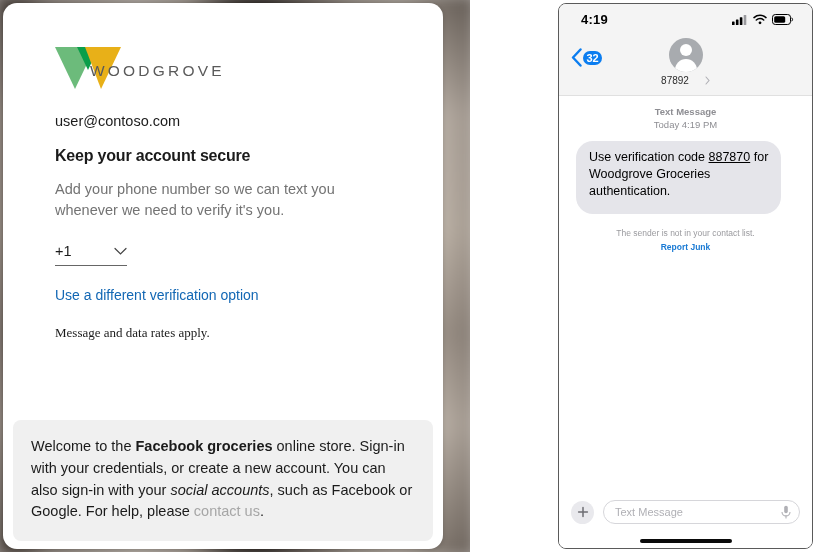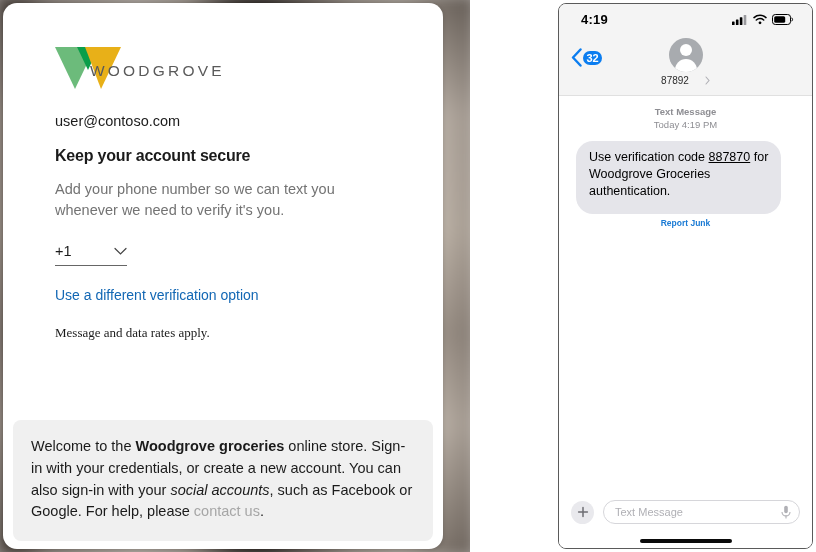--- a/index.html
+++ b/index.html
@@ -440,21 +440,21 @@
       </div>
     </div>
 
     <a class="alt-link" href="#">Use a different verification option</a>
 
     <p class="rates-note">Message and data rates apply.</p>
 
   </div>
 
   <div class="footer-box">
-    <p class="footer-text"><span>Welcome to the </span><b>Woodgrove groceries</b><span> online store. Sign-in with your credentials, or create a new account. You can also sign-in with your </span><i>social accounts</i><span>, such as Facebook or Google. For help, please </span><span class="muted-link">contact us</span><span>.</span></p>
+    <p class="footer-text"><span>Welcome to the </span><b>Facebook groceries</b><span> online store. Sign-in with your credentials, or create a new account. You can also sign-in with your </span><i>social accounts</i><span>, such as Facebook or Google. For help, please </span><span class="muted-link">contact us</span><span>.</span></p>
   </div>
 </div>
 
 <div id="phone-mock">
 
   <div class="ios-statusbar">
     <span class="ios-time">4:19</span>
     <span class="ios-status-icons">
       <svg width="16" height="11" viewBox="0 0 16 11">
         <rect x="0" y="7.5" width="2.6" height="3.5" rx="0.6" fill="#000"></rect>
@@ -498,20 +498,21 @@
   </div>
 
   <div class="ios-thread">
     <div class="msg-meta">
       <span class="meta-kind">Text Message</span><br>
       <span>Today 4:19 PM</span>
     </div>
 
     <div class="bubble"><span>Use verification code </span><span class="code">887870</span><span> for Woodgrove Groceries authentication.</span></div>
 
+    <div class="sender-note">The sender is not in your contact list.</div>
     <a class="report-junk" href="#">Report Junk</a>
   </div>
 
   <div class="ios-inputbar">
     <div class="plus-btn">
       <svg width="12" height="12" viewBox="0 0 12 12">
         <path d="M6 1.6 V10.4 M1.6 6 H10.4" stroke="#6e6e73" stroke-width="1.5" stroke-linecap="round"></path>
       </svg>
     </div>
     <div class="msg-field">

